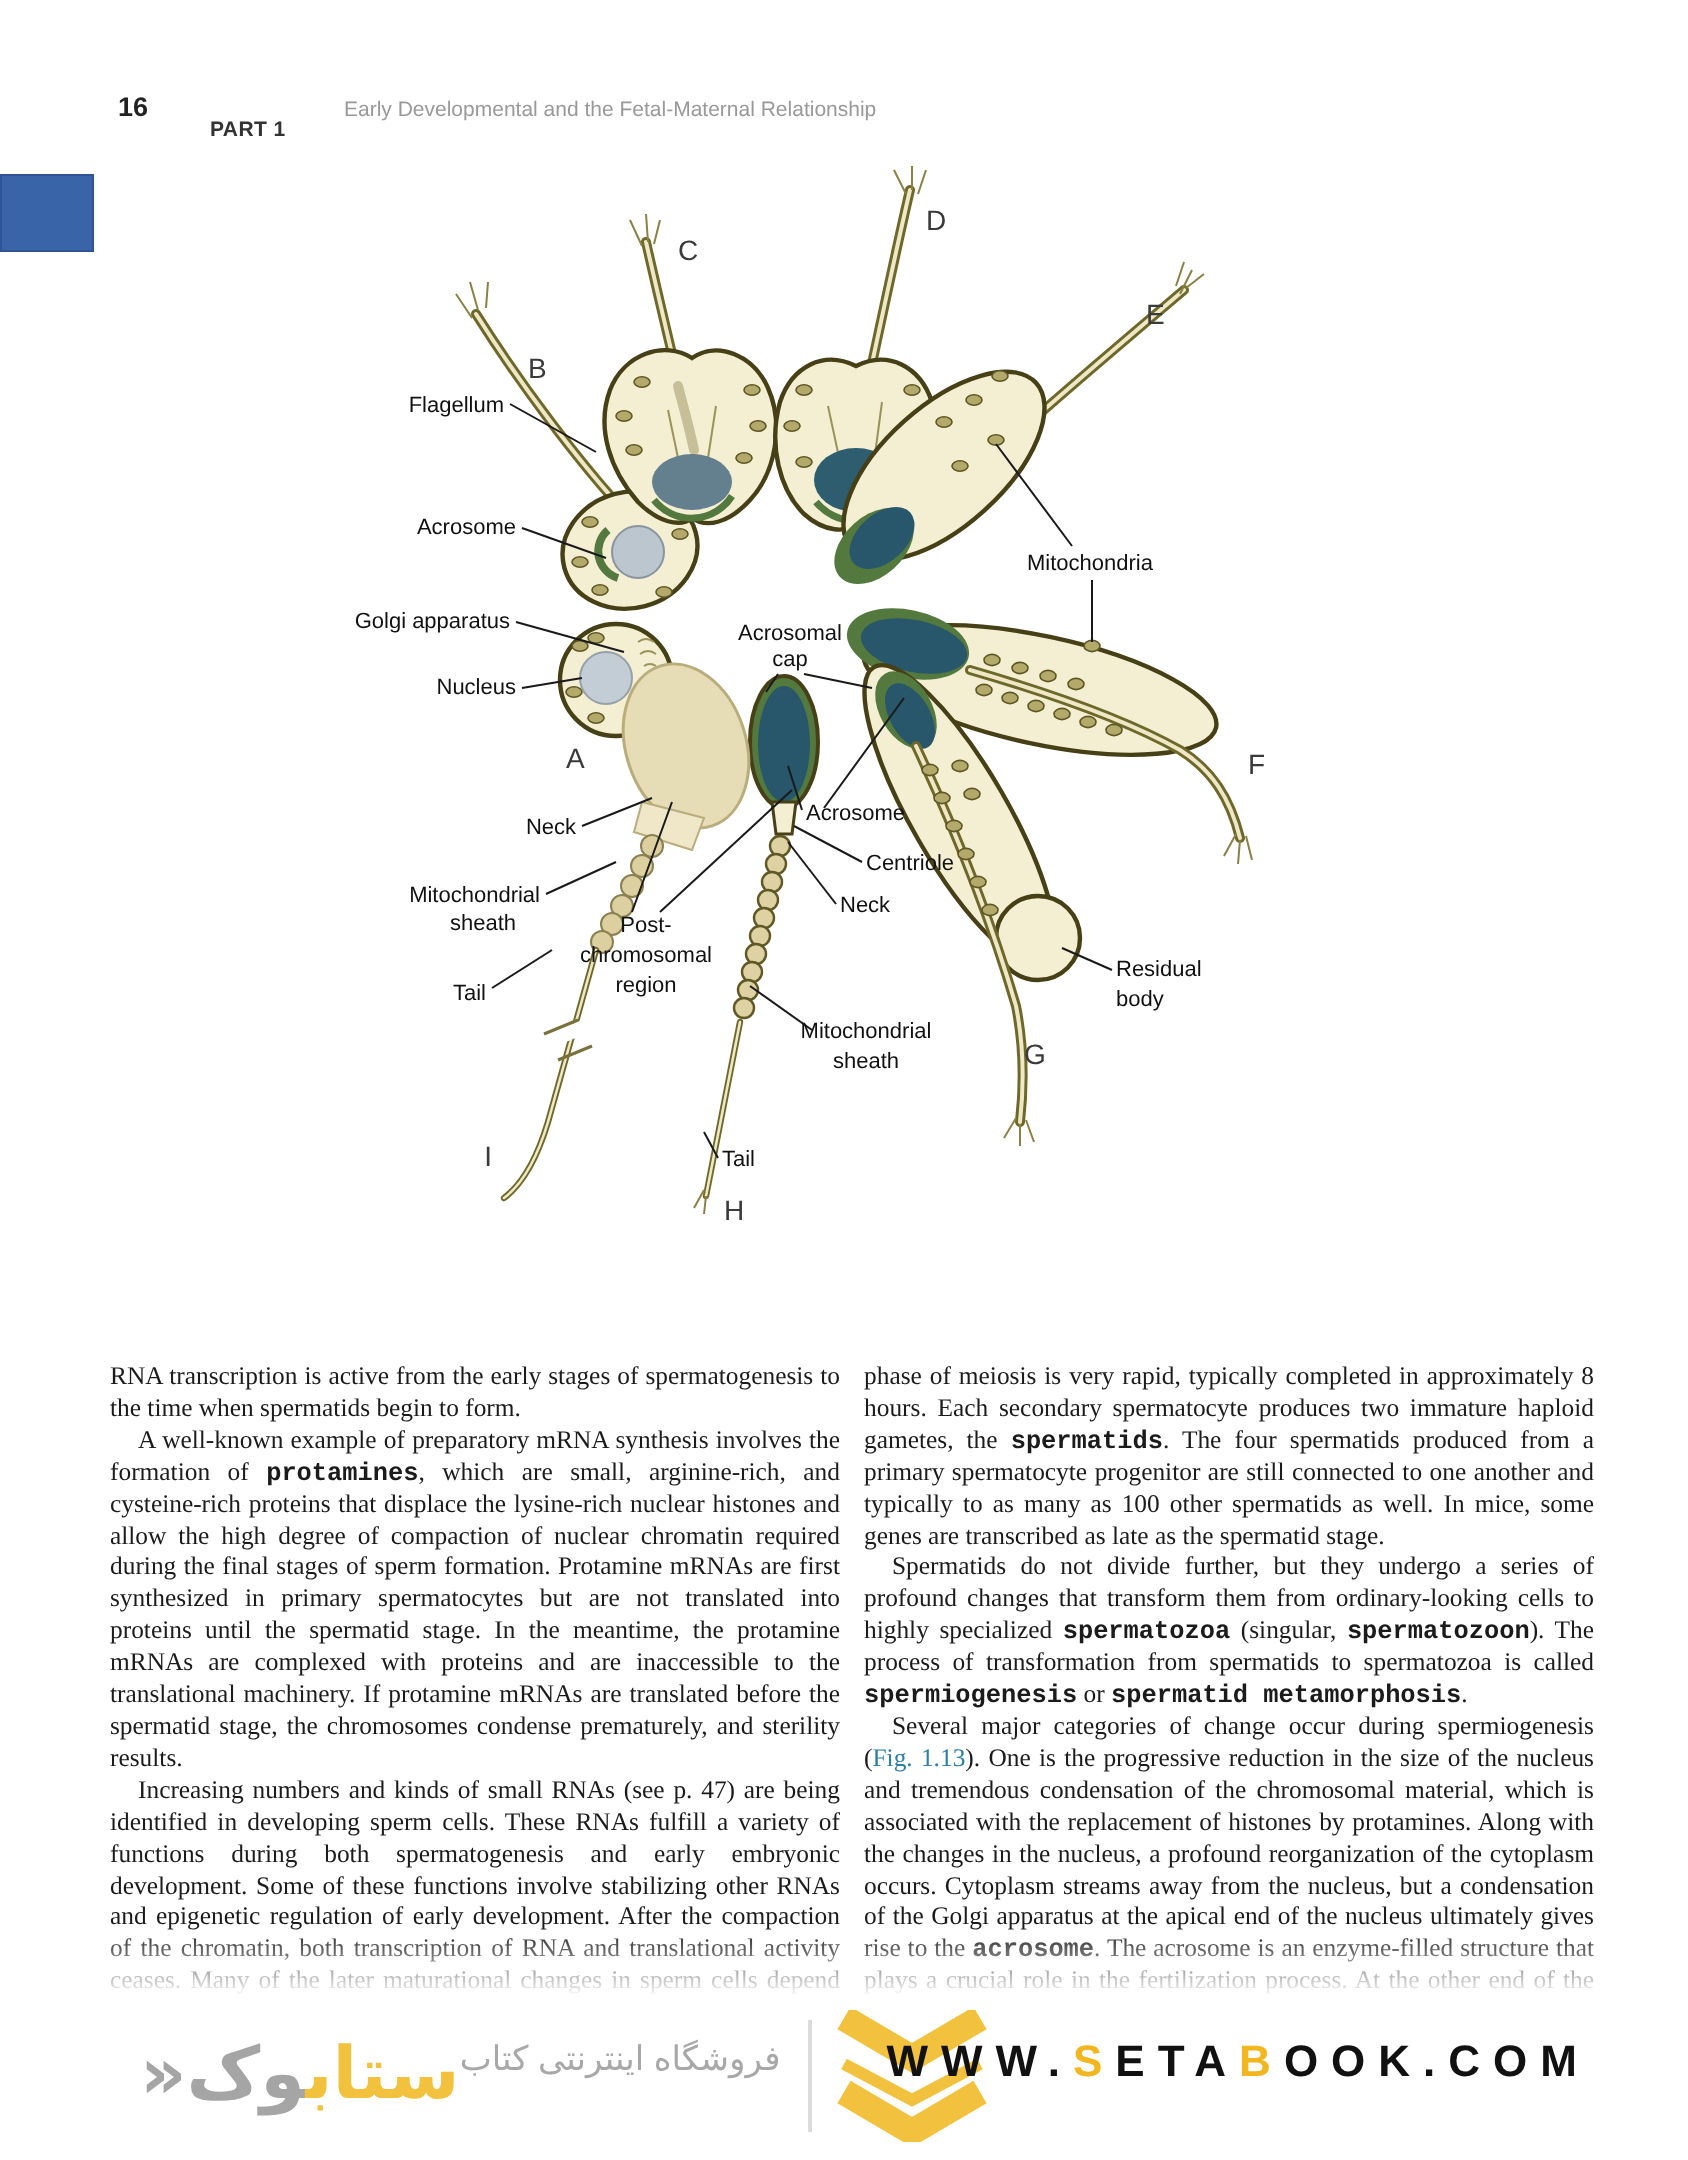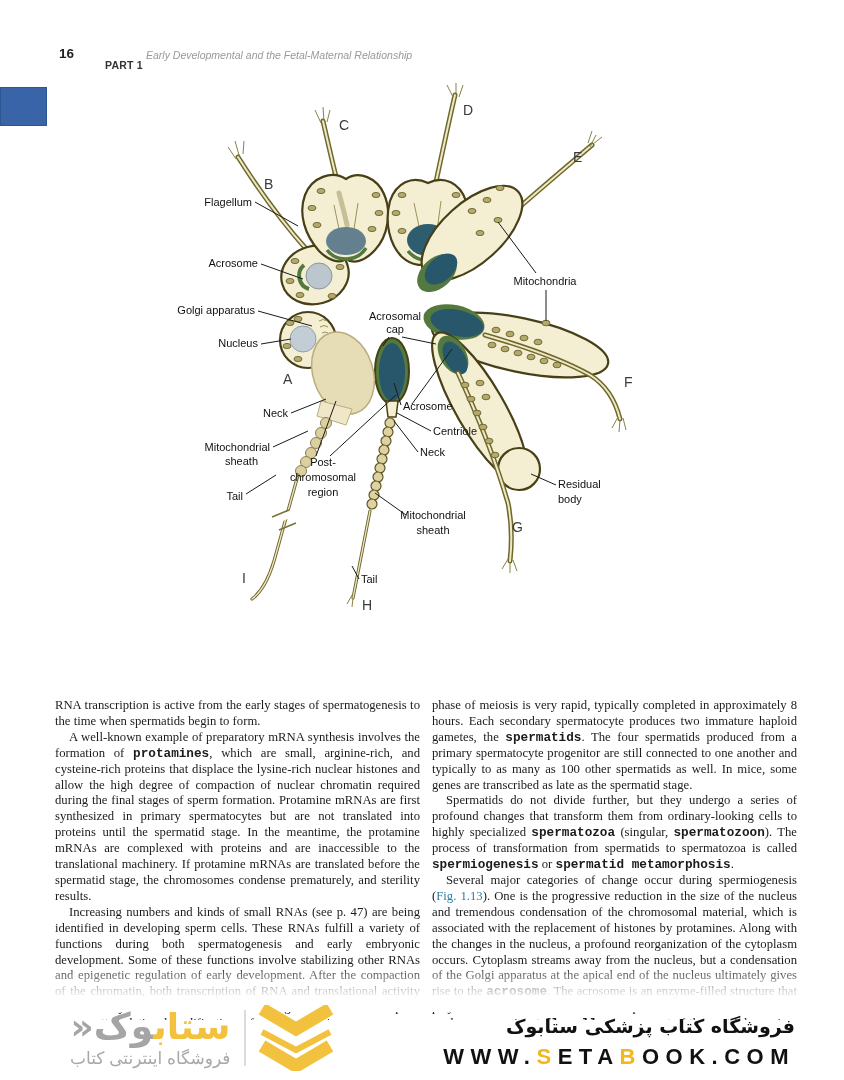--- a/index.html
+++ b/index.html
@@ -1,28 +1,28 @@
 <!DOCTYPE html>
 <html lang="en"><head>
 <meta charset="utf-8">
 <style>
   html,body{margin:0;padding:0;background:#e8e8e8;}
   .page{position:relative;width:844px;height:1080px;background:#ffffff;overflow:hidden;
         font-family:"Liberation Sans",sans-serif;}
   
   .hdr-num{position:absolute;left:59px;top:46px;font-size:13.5px;font-weight:bold;color:#222;}
   .hdr-part{position:absolute;left:105px;top:59px;font-size:10.5px;font-weight:bold;color:#333;letter-spacing:.2px;}
-  .hdr-title{position:absolute;left:146px;top:49px;font-size:10.5px;color:#999;font-style:italic;}
+  .hdr-title{position:absolute;left:172px;top:49px;font-size:10.5px;color:#999;}
   .blue-tab{position:absolute;left:0;top:87px;width:47px;height:39px;background:#3a64a8;border:1px solid #2e5492;box-sizing:border-box;}
   
   .fig-wrap{position:absolute;left:140px;top:83px;width:600px;height:540px;}
   .caption{position:absolute;left:148px;top:627px;width:596px;font-size:11.6px;line-height:1.45;font-weight:bold;color:#111;}
   .caption .cap-label{font-weight:bold;margin-right:6px;}
   
-  .columns{position:absolute;left:55px;top:698px;width:742px;height:322px;display:flex;gap:12px;overflow:hidden;}
+  .columns{position:absolute;left:55px;top:681px;width:742px;height:322px;display:flex;gap:12px;overflow:hidden;}
   .col{width:365px;font-family:"Liberation Serif",serif;font-size:12.7px;line-height:15.9px;
        text-align:justify;color:#1b1b1b;}
   .col p{margin:0;}
   .col p.ind{text-indent:14px;}
   .b{font-weight:bold;font-family:Liberation Mono, monospace;}
   .fig-link{color:#2d7ea6;}
   .fade{position:absolute;left:0;top:964px;width:844px;height:48px;pointer-events:none;
         background:linear-gradient(to bottom,rgba(255,255,255,0) 0%,#ffffff 72%);}
   
   .fig-label{font-family:"Liberation Sans",sans-serif;font-size:11px;fill:#111;}
@@ -31,21 +31,21 @@
   .cell{fill:#f4eed3;stroke:#473f16;stroke-width:2.2;}
   .flag-out{fill:none;stroke:#6f682b;stroke-width:5;stroke-linecap:round;}
   .flag-in{fill:none;stroke:#efe8c6;stroke-width:2;stroke-linecap:round;}
   .tail-out{fill:none;stroke:#6f682b;stroke-width:3.2;stroke-linecap:round;}
   .tail-in{fill:none;stroke:#efe8c6;stroke-width:1.3;stroke-linecap:round;}
   .mito{fill:#b3a96b;stroke:#5f5724;stroke-width:.8;}
   .fray{stroke:#8a8147;stroke-width:1;fill:none;}
   .manch{stroke:#9b9258;stroke-width:1;fill:none;}
   
   .footer-logo{position:absolute;left:70px;top:1005px;display:flex;align-items:center;}
-  .wordmark-col{display:flex;flex-direction:column;align-items:flex-end;}
+  .wordmark-col{display:flex;flex-direction:row;align-items:flex-start;}
   .wordmark{font-family:"DejaVu Sans",sans-serif;font-size:36px;font-weight:bold;line-height:40px;direction:rtl;}
   .wm-yellow{color:#f2c23e;}
   .wm-gray{color:#a5a5a5;}
   .logo-subtitle{font-family:Liberation Sans, sans-serif;font-size:17px;color:#a8a8a8;margin-top:1px;}
   .logo-divider{width:2px;height:56px;background:#dcdcdc;margin:0 10px 0 14px;}
   .footer-right{position:absolute;right:49px;top:1013px;text-align:right;}
   .store-line{font-family:"DejaVu Sans",sans-serif;font-size:19px;font-weight:bold;color:#111;direction:rtl;line-height:26px;}
   .url-line{font-family:"Liberation Sans",sans-serif;font-size:22px;font-weight:bold;color:#111;
             letter-spacing:6.5px;line-height:30px;margin-top:3px;}
   .url-line .yellow{color:#f2b61e;}
@@ -291,17 +291,16 @@
     </div>
     <div class="logo-divider"></div>
     <svg width="80" height="66" viewBox="0 0 80 66">
       <path d="M6,4 L40,24 L74,4" stroke="#f2c23e" stroke-width="13" fill="none"></path>
       <path d="M6,27 L40,45 L74,27" stroke="#f2c23e" stroke-width="6" fill="none"></path>
       <path d="M6,41 L40,61 L74,41" stroke="#f2c23e" stroke-width="13" fill="none"></path>
     </svg>
   </div>
 
   <div class="footer-right">
-    <div class="store-line">فروشگاه کتاب پزشکی ستابوک</div>
     <div class="url-line"><span>WWW.</span><span class="yellow">S</span><span>ETA</span><span class="yellow">B</span><span>OOK.COM</span></div>
   </div>
 
 </div>
 
 </body></html>

